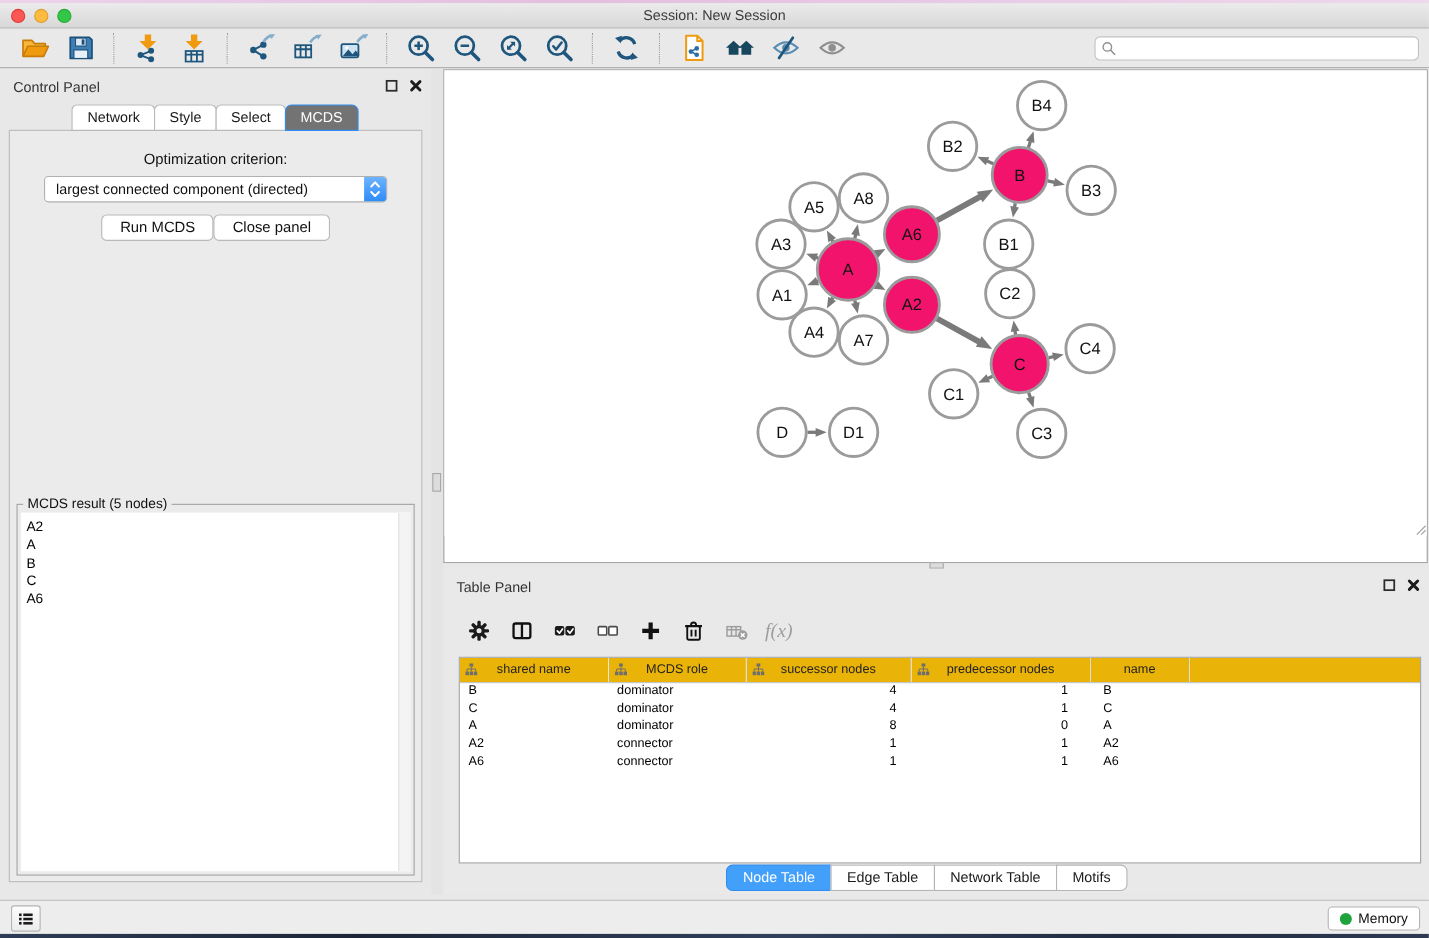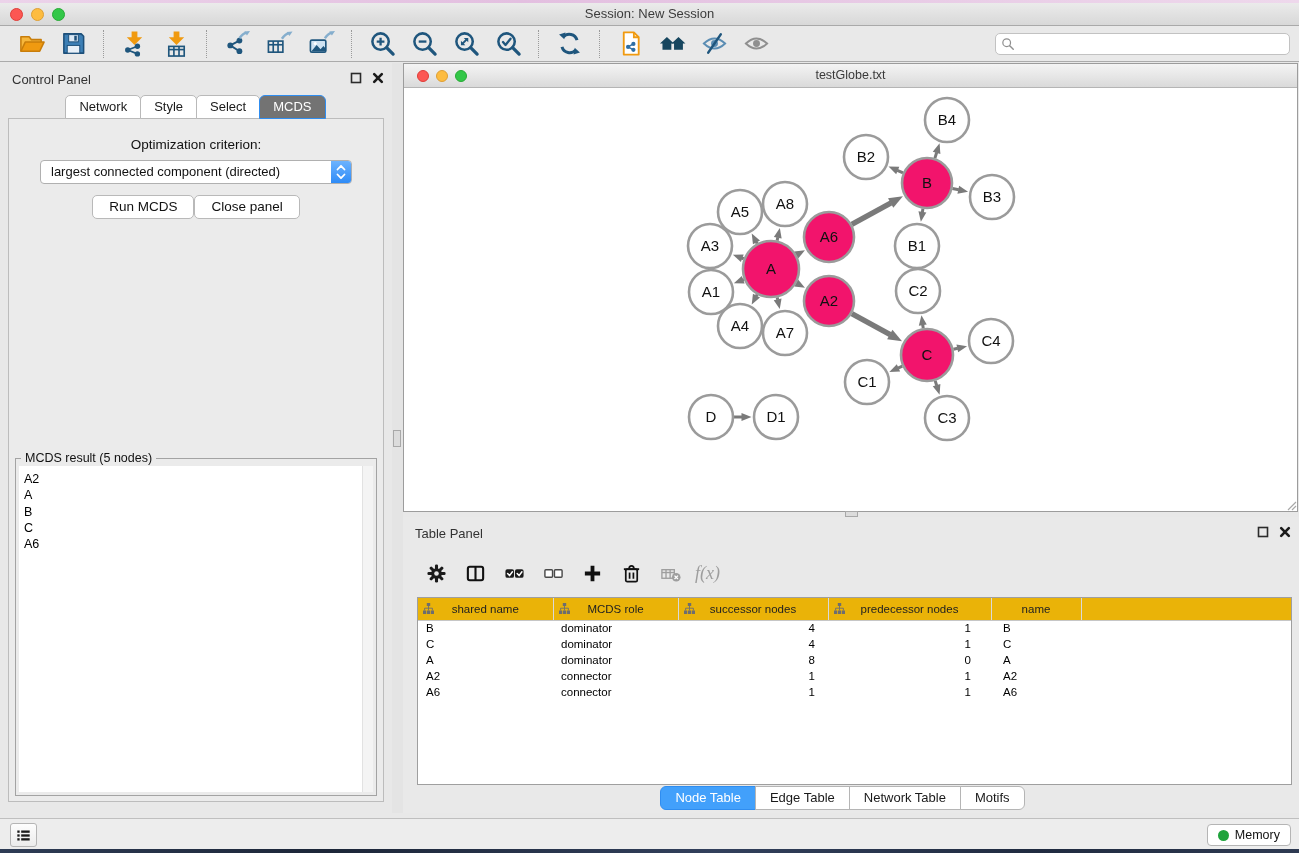--- a/index.html
+++ b/index.html
@@ -79,21 +79,21 @@
   .nw-title { text-align:center; line-height:23px; font-size:12.5px; color:#3a3a3a; }
   .nw-canvas { position:relative; width:893px; height:423px; background:#fff; overflow:hidden; }
   #net-svg { position:absolute; left:0; top:0; }
   #net-svg text { font-family:"Liberation Sans", sans-serif; }
   .nw-grip { position:absolute; right:0; bottom:0; width:12px; height:12px; }
 
   
   #table-panel { position:absolute; left:403px; top:517px; width:896px; height:296px; background:#e9e9e9; }
   .tp-toolbar { position:absolute; left:20px; top:40px; height:32px; display:flex; align-items:center; gap:15px; }
   .tt-btn { width:24px; height:24px; background:transparent; border:none; display:flex;
-    align-items:center; justify-content:flex-end; cursor:pointer; }
+    align-items:center; justify-content:center; cursor:pointer; }
   .tt-btn svg { width:21px; height:21px; }
   .tt-btn.disabled { cursor:default; }
   .fx-glyph { font-family:"Liberation Serif", serif; font-style:italic; font-size:18px; color:#9e9e9e; }
   .tp-tablewrap { position:absolute; left:14px; top:80px; width:875px; height:188px;
     border:1px solid #9f9f9f; background:#fff; overflow:hidden; }
   .tp-tablewrap table { border-collapse:collapse; width:100%; table-layout:fixed; }
   .tp-tablewrap th { height:22px; background:#eab308; border-right:1px solid #d9d9d9;
     border-bottom:1px solid #c6c6c6; font-weight:normal; font-size:11.5px; color:#222; position:relative; text-align:center; }
   .tp-tablewrap th .hdr-ic { position:absolute; left:5px; top:5px; width:11px; height:11px; }
   .tp-tablewrap td { height:16px; font-size:11.5px; color:#000; padding:0 8px; white-space:nowrap; overflow:hidden; }
@@ -332,28 +332,20 @@
         <div class="scroll-track" style="right:3px; top:7px; bottom:3px; position:absolute;"></div>
       </div>
     </div>
   </div>
 
   <div id="v-divider">
     <div class="split-handle"></div>
   </div>
 
   <div id="network-window">
-    <div class="nw-titlebar">
-      <div class="lights">
-        <span class="light red"></span>
-        <span class="light yellow"></span>
-        <span class="light green"></span>
-      </div>
-      <div class="nw-title">testGlobe.txt</div>
-    </div>
     <div class="nw-canvas">
       <svg id="net-svg" width="893" height="422" viewBox="404 88 893 422">
           <defs>
             <marker id="arr-n" markerUnits="userSpaceOnUse" markerWidth="12" markerHeight="10" refX="1.5" refY="5" orient="auto">
               <path d="M1 1 L11 5 L1 9 Z" fill="#7a7a7a"></path>
             </marker>
             <marker id="arr-t" markerUnits="userSpaceOnUse" markerWidth="16" markerHeight="14" refX="1.5" refY="7" orient="auto">
               <path d="M1 1.5 L15 7 L1 12.5 Z" fill="#7a7a7a"></path>
             </marker>
           </defs>

